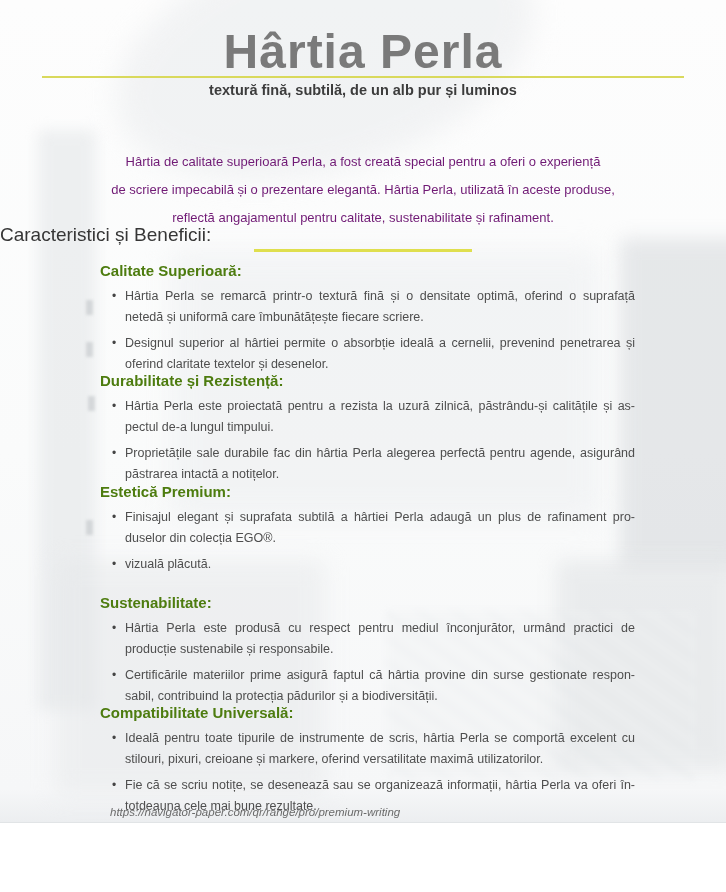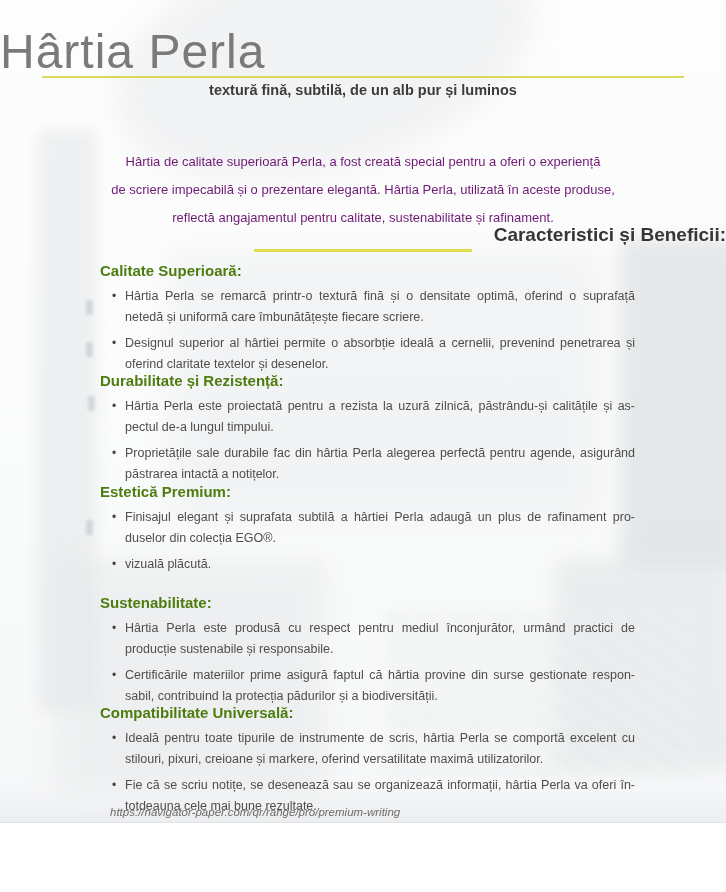--- a/index.html
+++ b/index.html
@@ -20,31 +20,31 @@
   .sh-leftstrip{left:38px;top:130px;width:58px;height:580px;background:#e2e5e7;opacity:.55;filter:blur(7px);}
   .sh-tick{width:7px;height:15px;background:#969ca1;opacity:.30;filter:blur(1.5px);}
   .t1{left:86px;top:300px;} .t2{left:86px;top:342px;} .t3{left:88px;top:396px;} .t4{left:86px;top:520px;}
   .sh-rightblock{right:-24px;top:238px;width:130px;height:330px;background:#ccd0d4;opacity:.45;filter:blur(9px);}
   .sh-rightblock2{right:-10px;top:560px;width:180px;height:210px;background:#dcdfe1;opacity:.5;filter:blur(10px);}
   .sh-midband{left:170px;top:250px;width:430px;height:270px;background:#edeff1;opacity:.6;filter:blur(14px);}
   .sh-pallet{left:55px;top:560px;width:270px;height:235px;background:#e5e7e9;opacity:.5;filter:blur(11px);}
   .sh-diag{right:30px;top:610px;width:310px;height:170px;opacity:.35;filter:blur(3px);
     background:repeating-linear-gradient(35deg,#eff1f2 0 14px,#e6e9eb 14px 20px);}
   
-  .title{position:absolute;top:24px;left:0;right:0;
-    font-size:48px;font-weight:normal;color:#7a7a7a;letter-spacing:1px;}
+  .title{position:absolute;top:24px;left:0;right:0;text-align:center;
+    font-size:48px;font-weight:bold;color:#7a7a7a;letter-spacing:1px;}
   .top-rule{position:absolute;top:76px;left:42px;right:42px;height:2px;background:#d9d95c;}
   .subtitle{position:absolute;top:82px;left:0;right:0;text-align:center;
     font-size:14.5px;font-weight:bold;color:#3c3c3c;}
   
   .intro{position:absolute;top:148px;left:63px;width:600px;color:#701a75;font-size:13px;}
   .iline{height:28px;line-height:28px;text-align:center;}
   
-  .features-h{position:absolute;top:224px;left:0;right:0;text-align:right;
-    font-size:19px;font-weight:bold;color:#363636;}
+  .features-h{position:absolute;top:224px;left:0;right:0;text-align:left;
+    font-size:19px;font-weight:normal;color:#363636;}
   .features-underline{position:absolute;top:249px;left:254px;width:218px;height:2.5px;background:#dfdf4e;}
   
   .sec{position:absolute;left:100px;width:535px;}
   .s1{top:262px;} .s2{top:372px;} .s3{top:483px;} .s4{top:594px;} .s5{top:704px;}
   .sec h3{margin:0 0 6px 0;font-size:15px;line-height:18px;font-weight:bold;color:#4d7c0f;}
   .bullet{position:relative;padding-left:25px;}
   .bullet + .bullet{margin-top:5px;}
   .mark{position:absolute;left:12px;top:0;font-size:12px;line-height:21px;color:#444444;}
   .bline{font-size:12.5px;line-height:21px;height:21px;color:#4e4e4e;
     text-align:justify;text-align-last:justify;}

